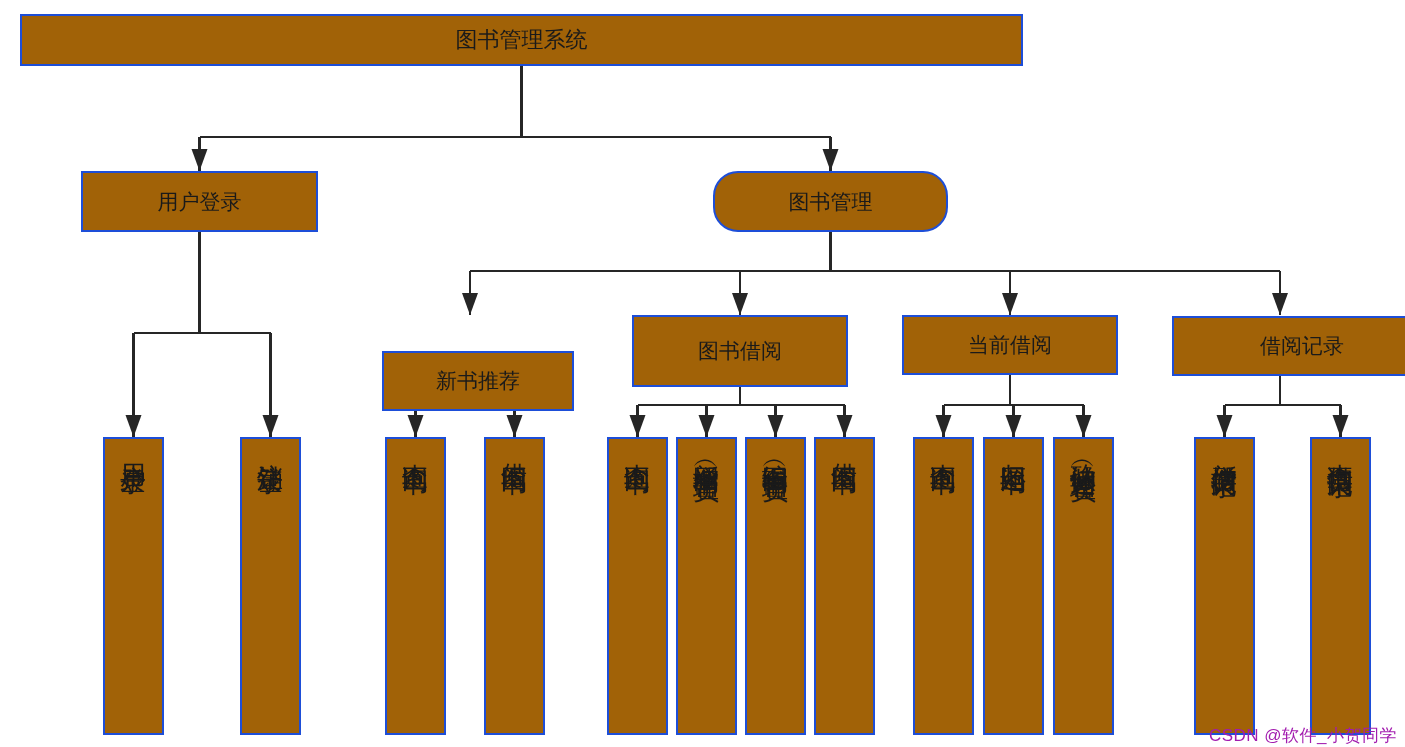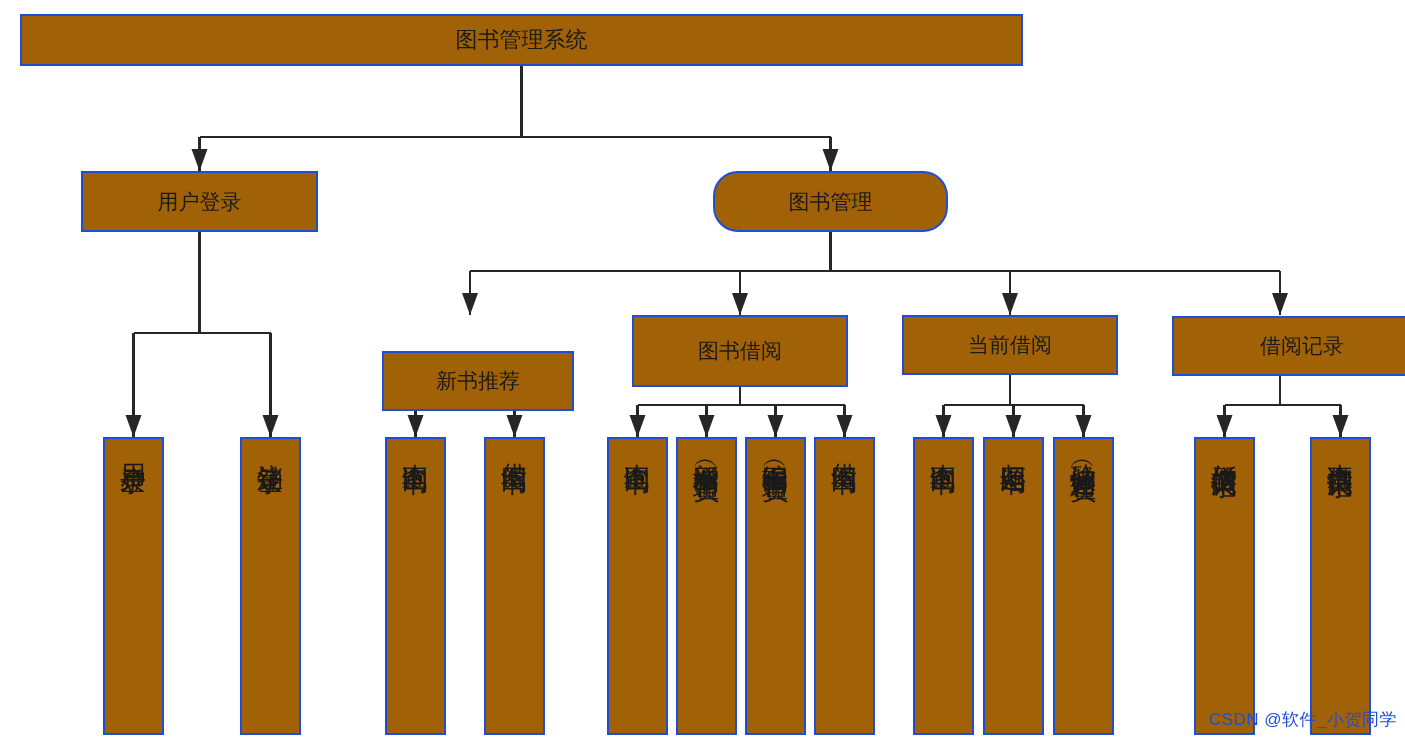--- a/index.html
+++ b/index.html
@@ -65,23 +65,23 @@
     display: flex;
     align-items: center;
     justify-content: flex-start;
   }
   .node.vert.centered .node-label {
     align-items: center;
   }
   #watermark {
     position: absolute;
     right: 8px;
-    bottom: 16px;
+    bottom: 0;
     font-size: 17px;
-    color: #1d4ed8;
+    color: #a21caf;
     letter-spacing: 0.5px;
     white-space: nowrap;
     user-select: none;
   }
 </style>
 </head>
 <body>
 
 <div id="diagram-root">
   <svg id="edge-layer" viewBox="0 0 1405 747" width="1405" height="747" xmlns="http://www.w3.org/2000/svg">

